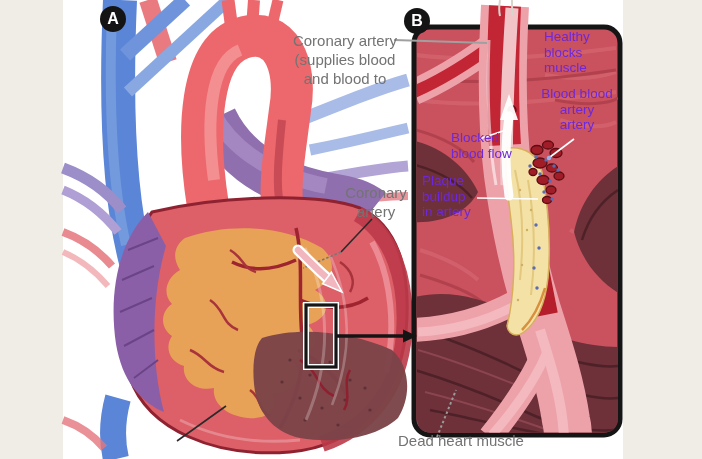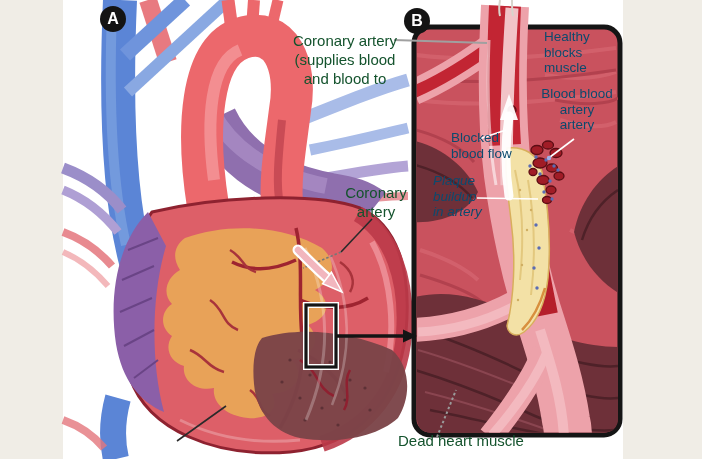--- a/index.html
+++ b/index.html
@@ -1,23 +1,23 @@
 <!DOCTYPE html>
 <html><head>
 <meta charset="utf-8">
 <style>
   html,body{margin:0;padding:0;background:#f0ede6;}
   .stage{position:relative;width:702px;height:459px;background:#f0ede6;overflow:hidden;
          font-family:"Liberation Sans",sans-serif;}
   .content-bg{position:absolute;left:63px;top:0;width:560px;height:459px;background:#ffffff;}
   svg.art{position:absolute;left:0;top:0;}
-  .lbl{position:absolute;color:#14532d;font-size:15px;line-height:19px;z-index:5;}
+  .lbl{position:absolute;color:#737373;font-size:15px;line-height:19px;z-index:5;}
   .lbl .ln{white-space:nowrap;}
   .lbl.center{text-align:center;}
-  .lbl.white{color:#0c4a6e;font-size:13.5px;line-height:15.5px;}
+  .lbl.white{color:#6d28d9;font-size:13.5px;line-height:15.5px;}
   .badge{position:absolute;width:26px;height:26px;border-radius:50%;background:#141414;color:#fff;
          display:flex;align-items:center;justify-content:center;font-weight:bold;font-size:16px;z-index:6;}
 </style>
 </head>
 <body>
 
 <div class="stage">
   <div class="content-bg"></div>
 
   <svg class="art" width="702" height="459" viewBox="0 0 702 459">
@@ -274,18 +274,18 @@
   </div>
   <div class="lbl white center" style="left:538px;top:86px;width:78px;">
     <div class="ln">Blood blood</div>
     <div class="ln">artery</div>
     <div class="ln">artery</div>
   </div>
   <div class="lbl white" style="left:427px;top:130px;margin-left:24px;">
     <div class="ln">Blocked</div>
     <div class="ln">blood flow</div>
   </div>
-  <div class="lbl white" style="left:433px;top:173px;font-style:italic;">
+  <div class="lbl white" style="left:422px;top:173px;">
     <div class="ln">Plaque</div>
     <div class="ln">buildup</div>
     <div class="ln">in artery</div>
   </div>
 </div>
 
 </body></html>

